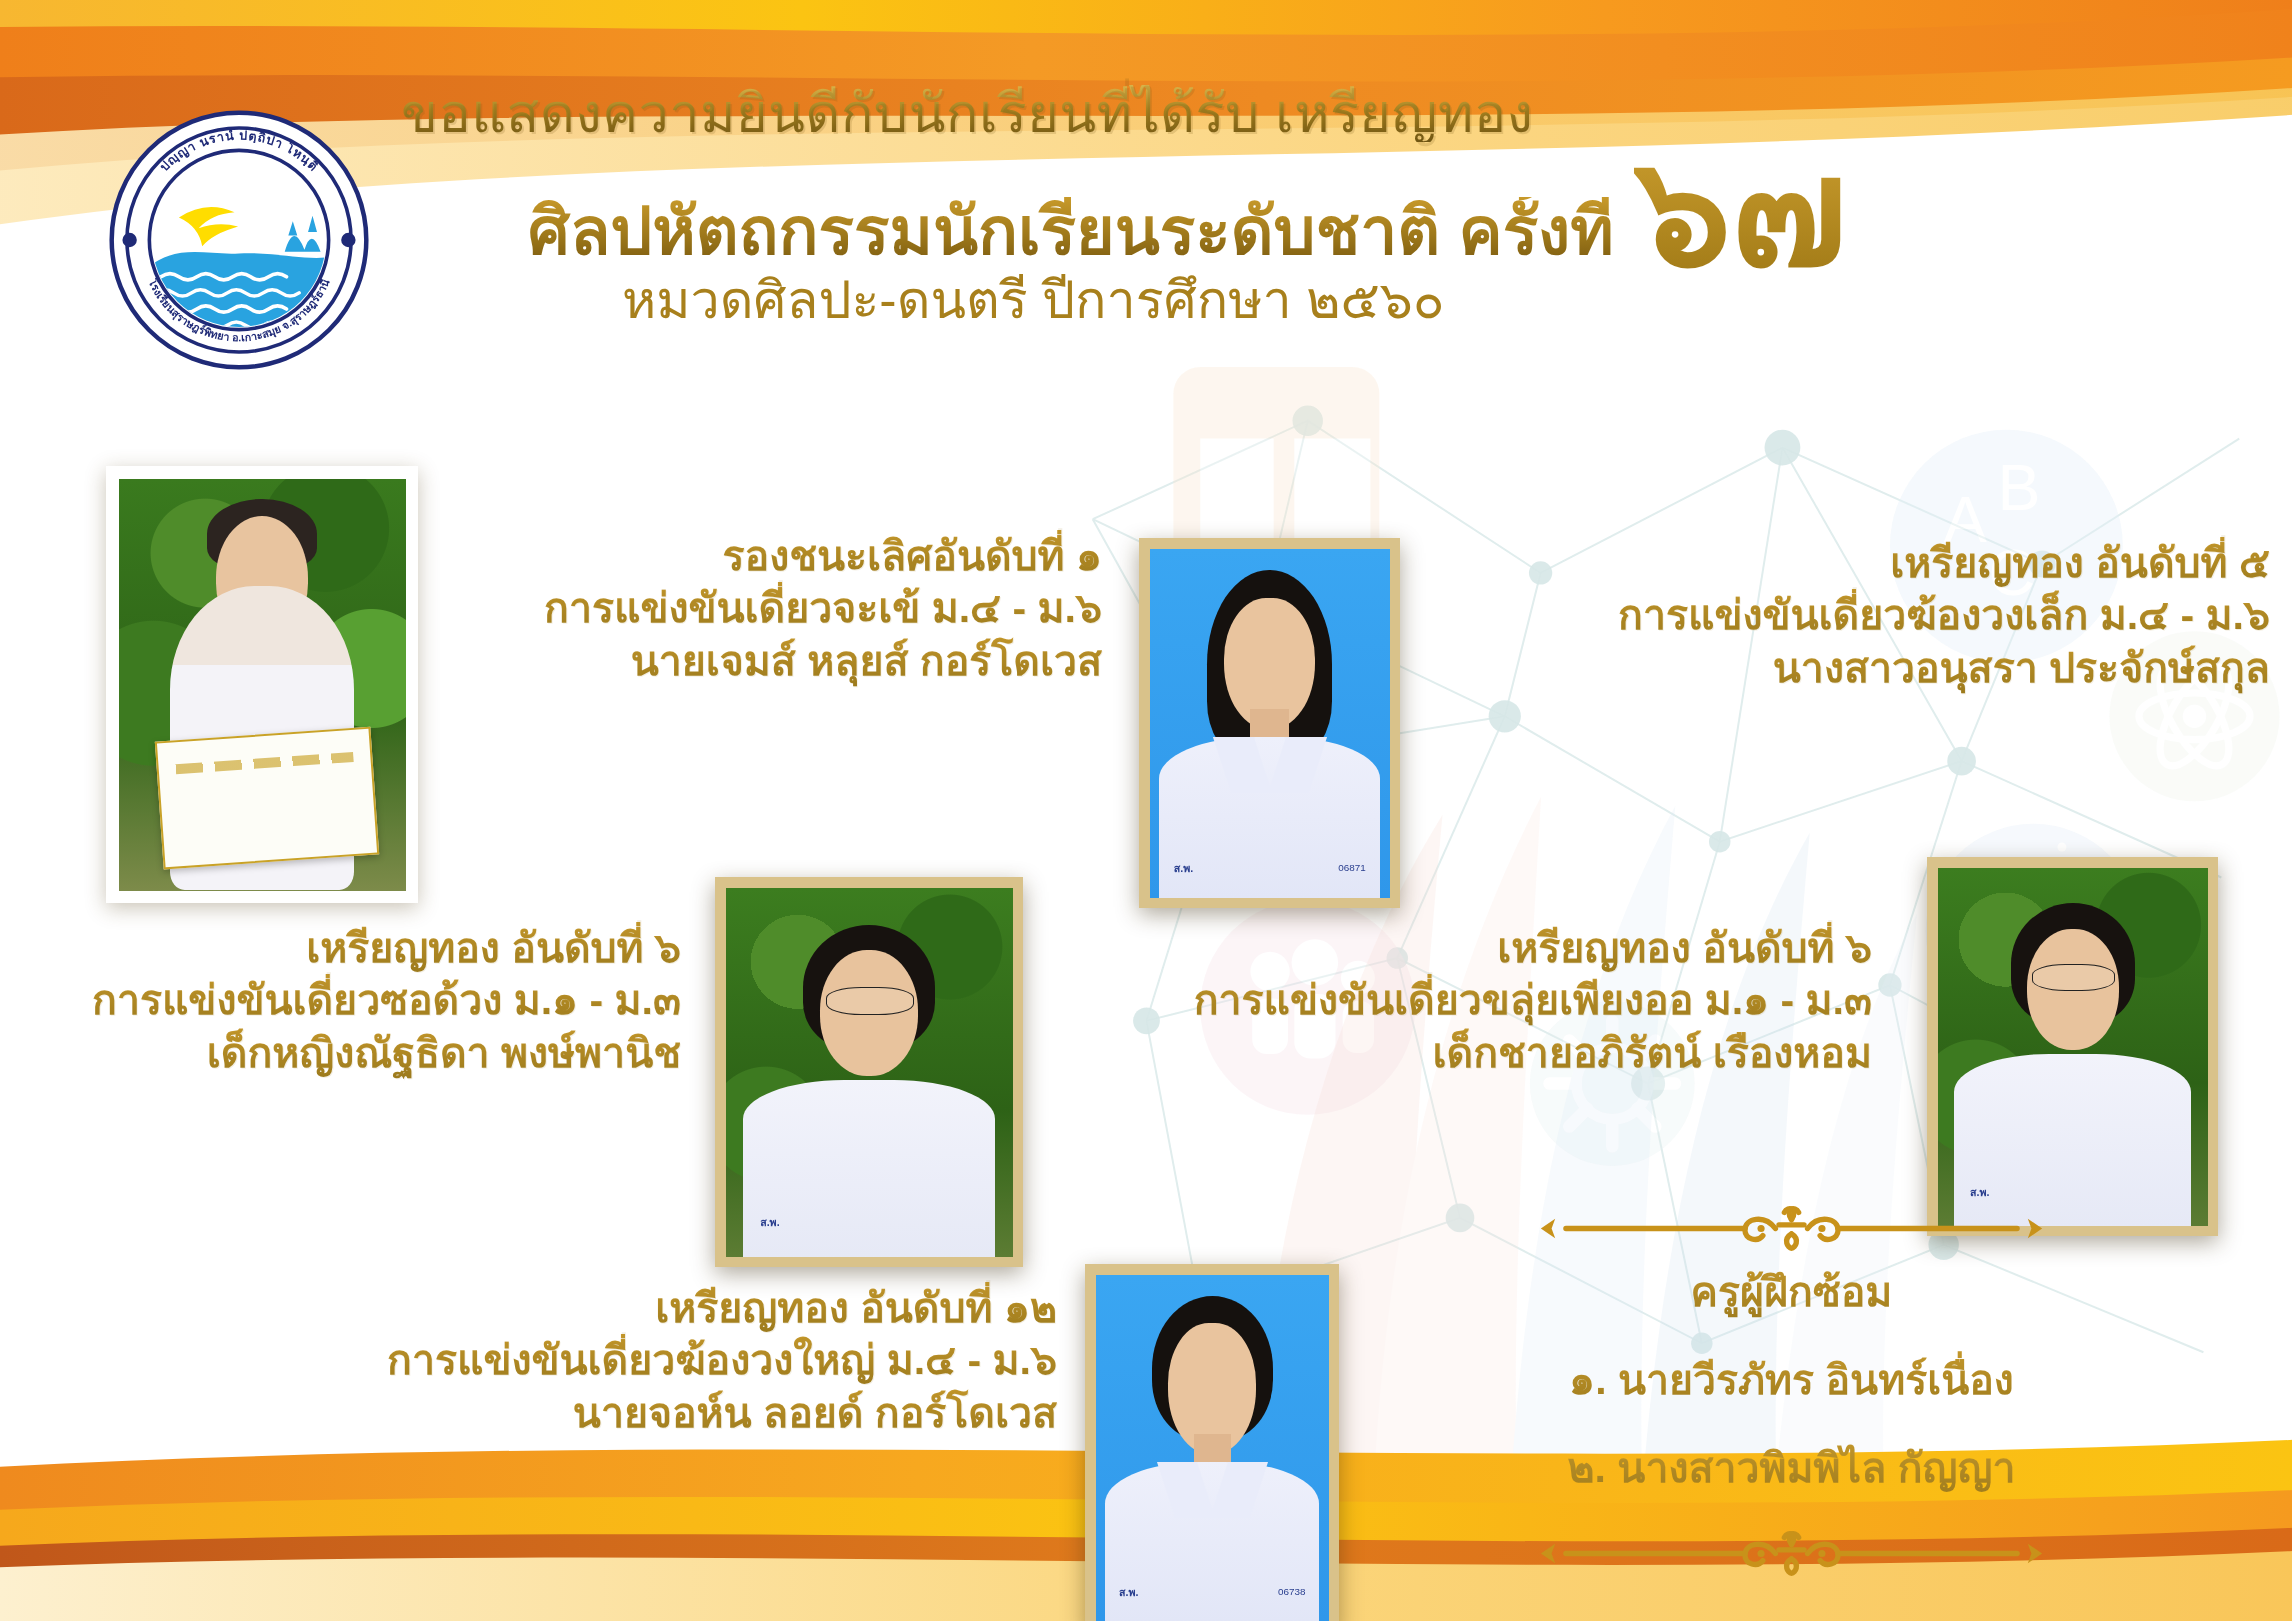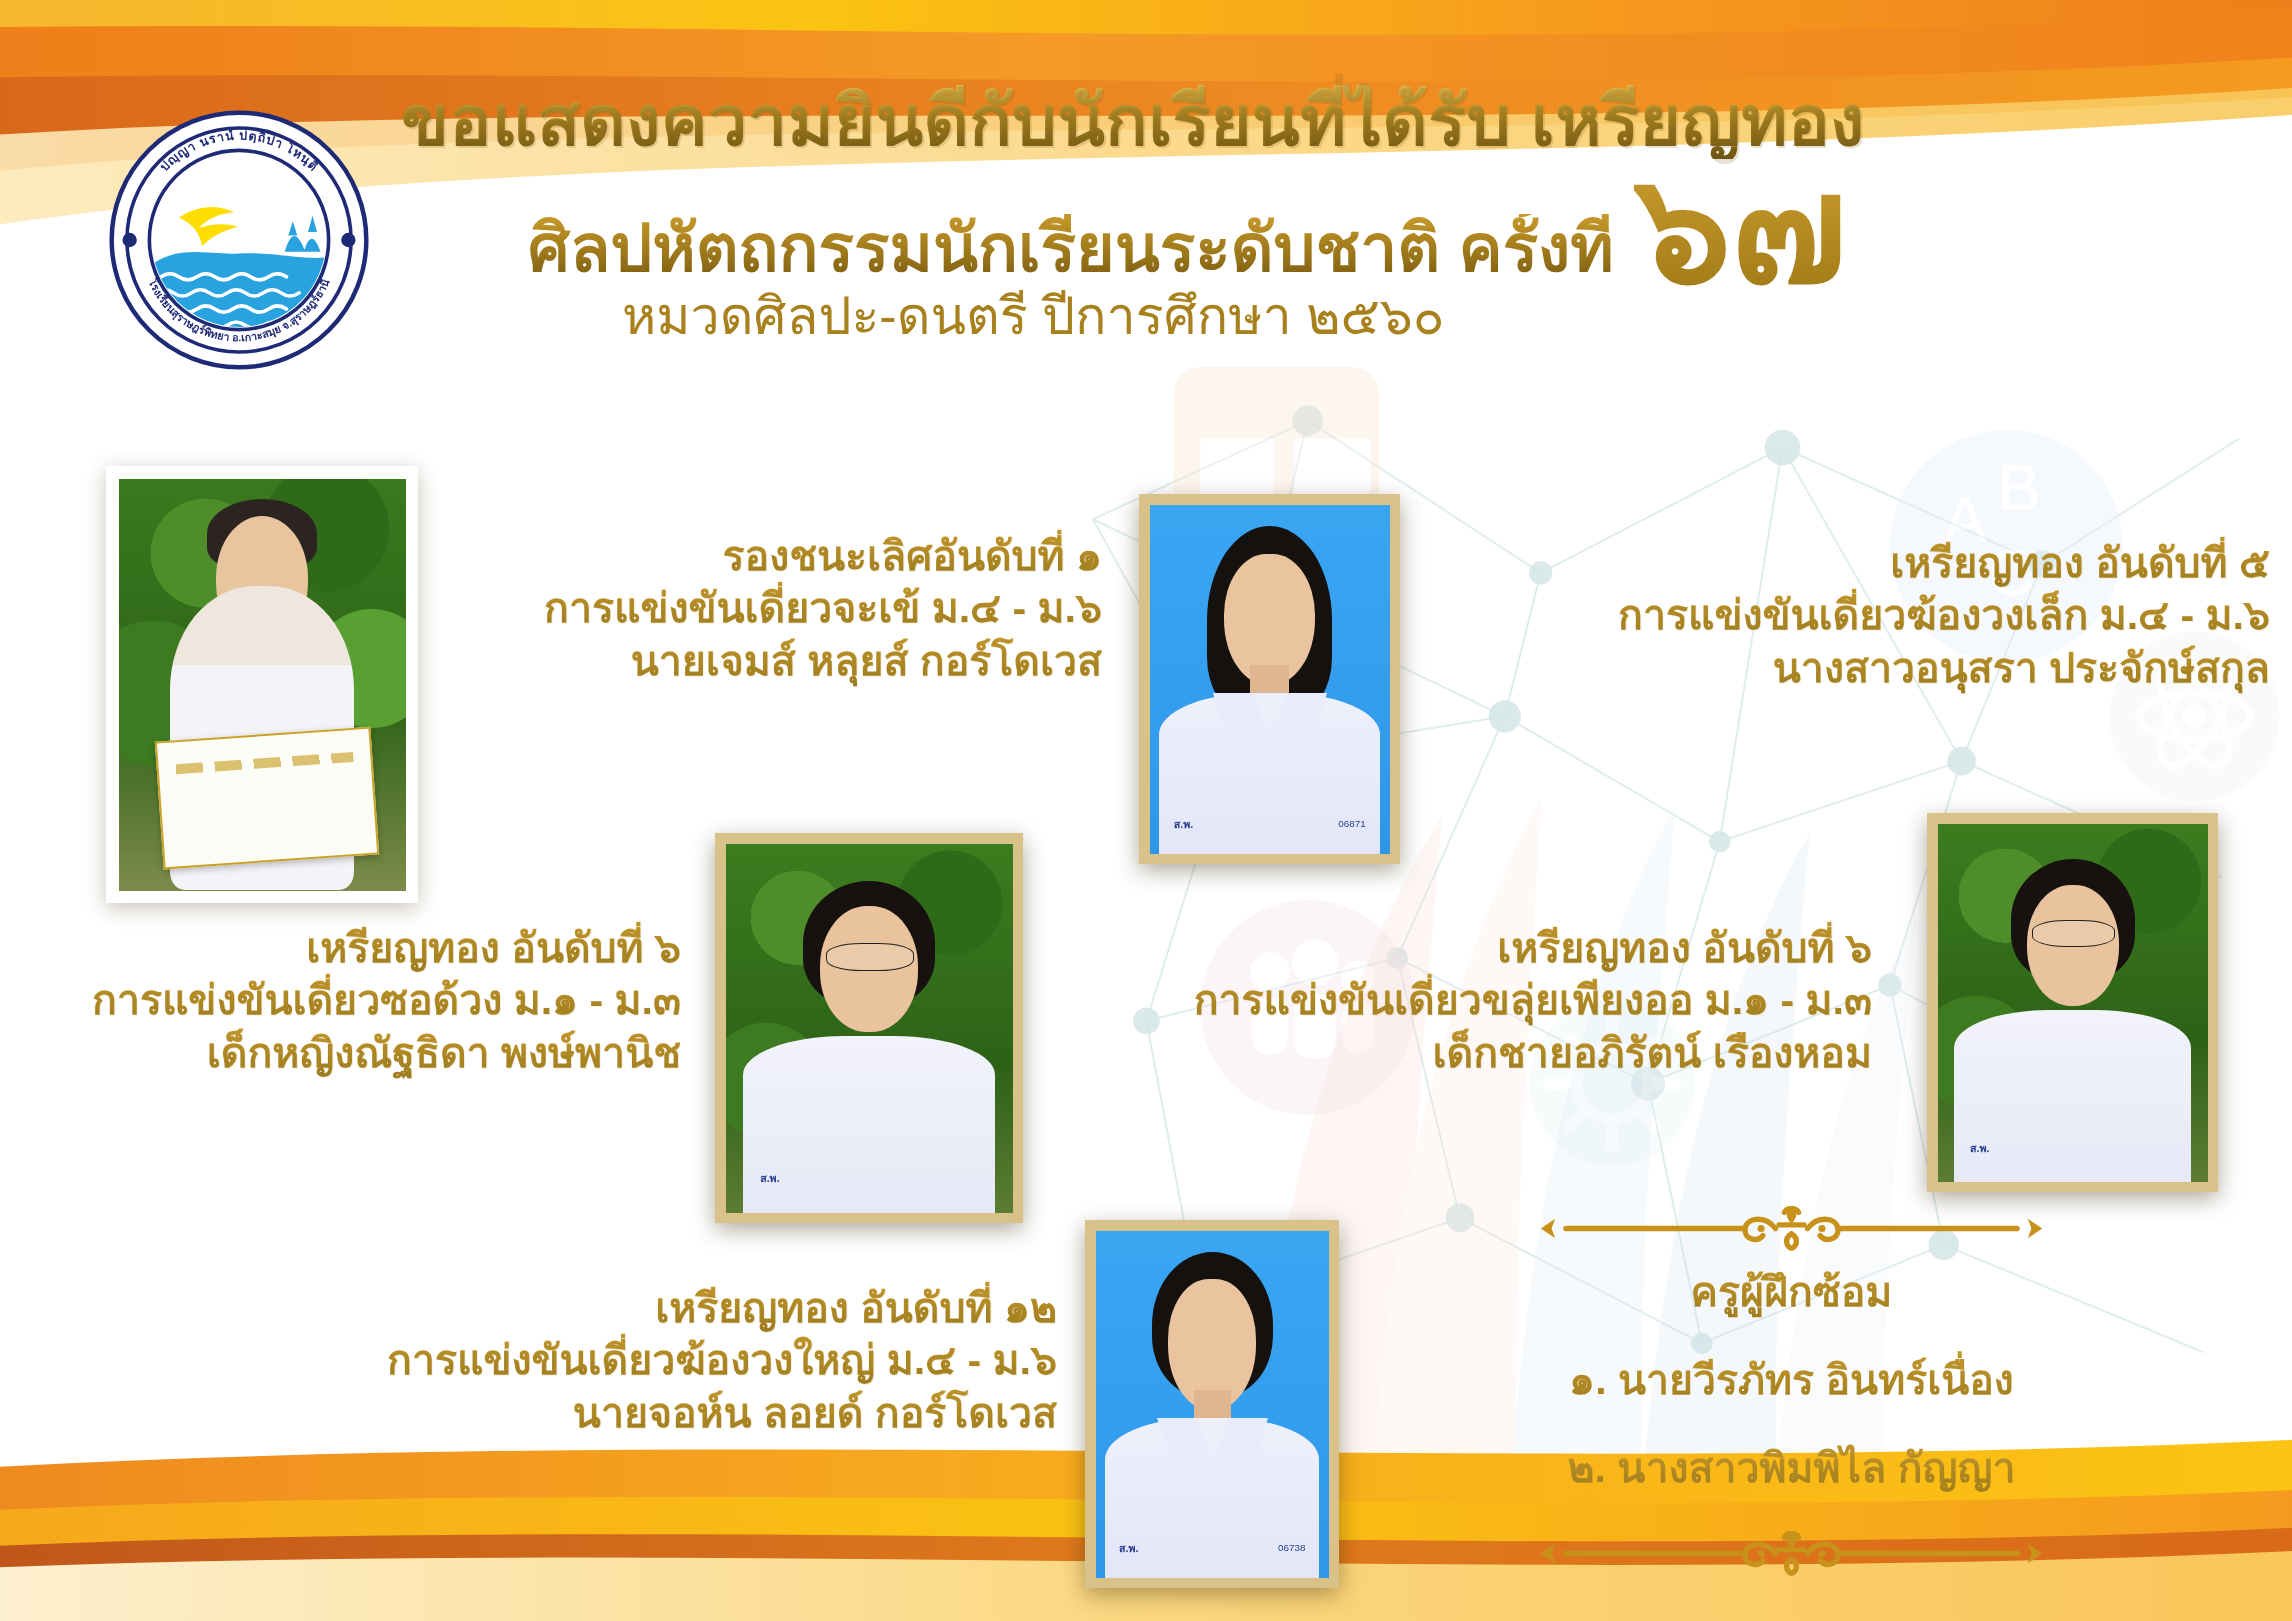--- a/index.html
+++ b/index.html
@@ -20,21 +20,21 @@
   
   .swoosh-top,.swoosh-bottom{position:absolute;left:0;width:2293px;pointer-events:none;}
   .swoosh-top{top:0;height:296px;}
   .swoosh-bottom{bottom:0;height:296px;}
 
   
   .header{position:absolute;left:0;top:85px;width:2293px;height:340px;}
   .logo{position:absolute;left:109px;top:25px;width:260px;height:260px;}
   .title-block{position:absolute;left:385px;top:0;width:1872px;text-align:left;}
   .t-line1{
-    font-size:70px;font-weight:bold;letter-spacing:0.4px;line-height:1.05;
+    font-size:54px;font-weight:normal;letter-spacing:0.4px;line-height:1.05;
     color:#8a6d1f;
     background:linear-gradient(180deg,#d9b44a 0%,#a3801f 45%,#6f5512 100%);
     -webkit-background-clip:text;background-clip:text;-webkit-text-fill-color:transparent;
     text-shadow:1.8px 1.8px 0 rgba(120,90,20,.18);
     padding-left:16px;
   }
   .t-row2{display:flex;align-items:flex-end;gap:9px;margin-top:7.2px;padding-left:143px;}
   .t-line2{
     font-size:66px;font-weight:bold;line-height:1.05;color:#b8860b;
     background:linear-gradient(180deg,#c89a2a 0%,#9a7519 60%,#7a5a10 100%);
@@ -58,21 +58,21 @@
     -webkit-background-clip:text;background-clip:text;-webkit-text-fill-color:transparent;
     text-shadow:0.9px 0.9px 0 rgba(160,125,30,.12);
     text-align:right;
   }
   .align-left{text-align:left;}
   .align-right{text-align:right;}
 
   
   .photo{position:absolute;background:#fff;}
   .photo.frame-white{padding:12.5px;box-shadow:0 5.4px 19.7px rgba(90,70,30,.32);}
-  .photo.frame-gold{padding:10.7px;background:#d9c28a;box-shadow:0 7.2px 21.5px rgba(60,45,15,.42);}
+  .photo.frame-gold{padding:10.7px;background:#d9c28a;box-shadow:0 7.2px 21.5px rgba(60,45,15,.42);margin-top:44px;}
   .photo .inner{width:100%;height:100%;overflow:hidden;position:relative;}
 
   
   .ph-cert{background:
       radial-gradient(circle at 30% 18%,#4f8c2a 0 54px,transparent 55px),
       radial-gradient(circle at 72% 12%,#2f6a18 0 63px,transparent 64px),
       radial-gradient(circle at 12% 52%,#3d7a20 0 72px,transparent 73px),
       radial-gradient(circle at 88% 46%,#58a032 0 59px,transparent 60px),
       linear-gradient(180deg,#3a7a1e 0%,#2e6417 55%,#7d8b4a 100%);
   }

